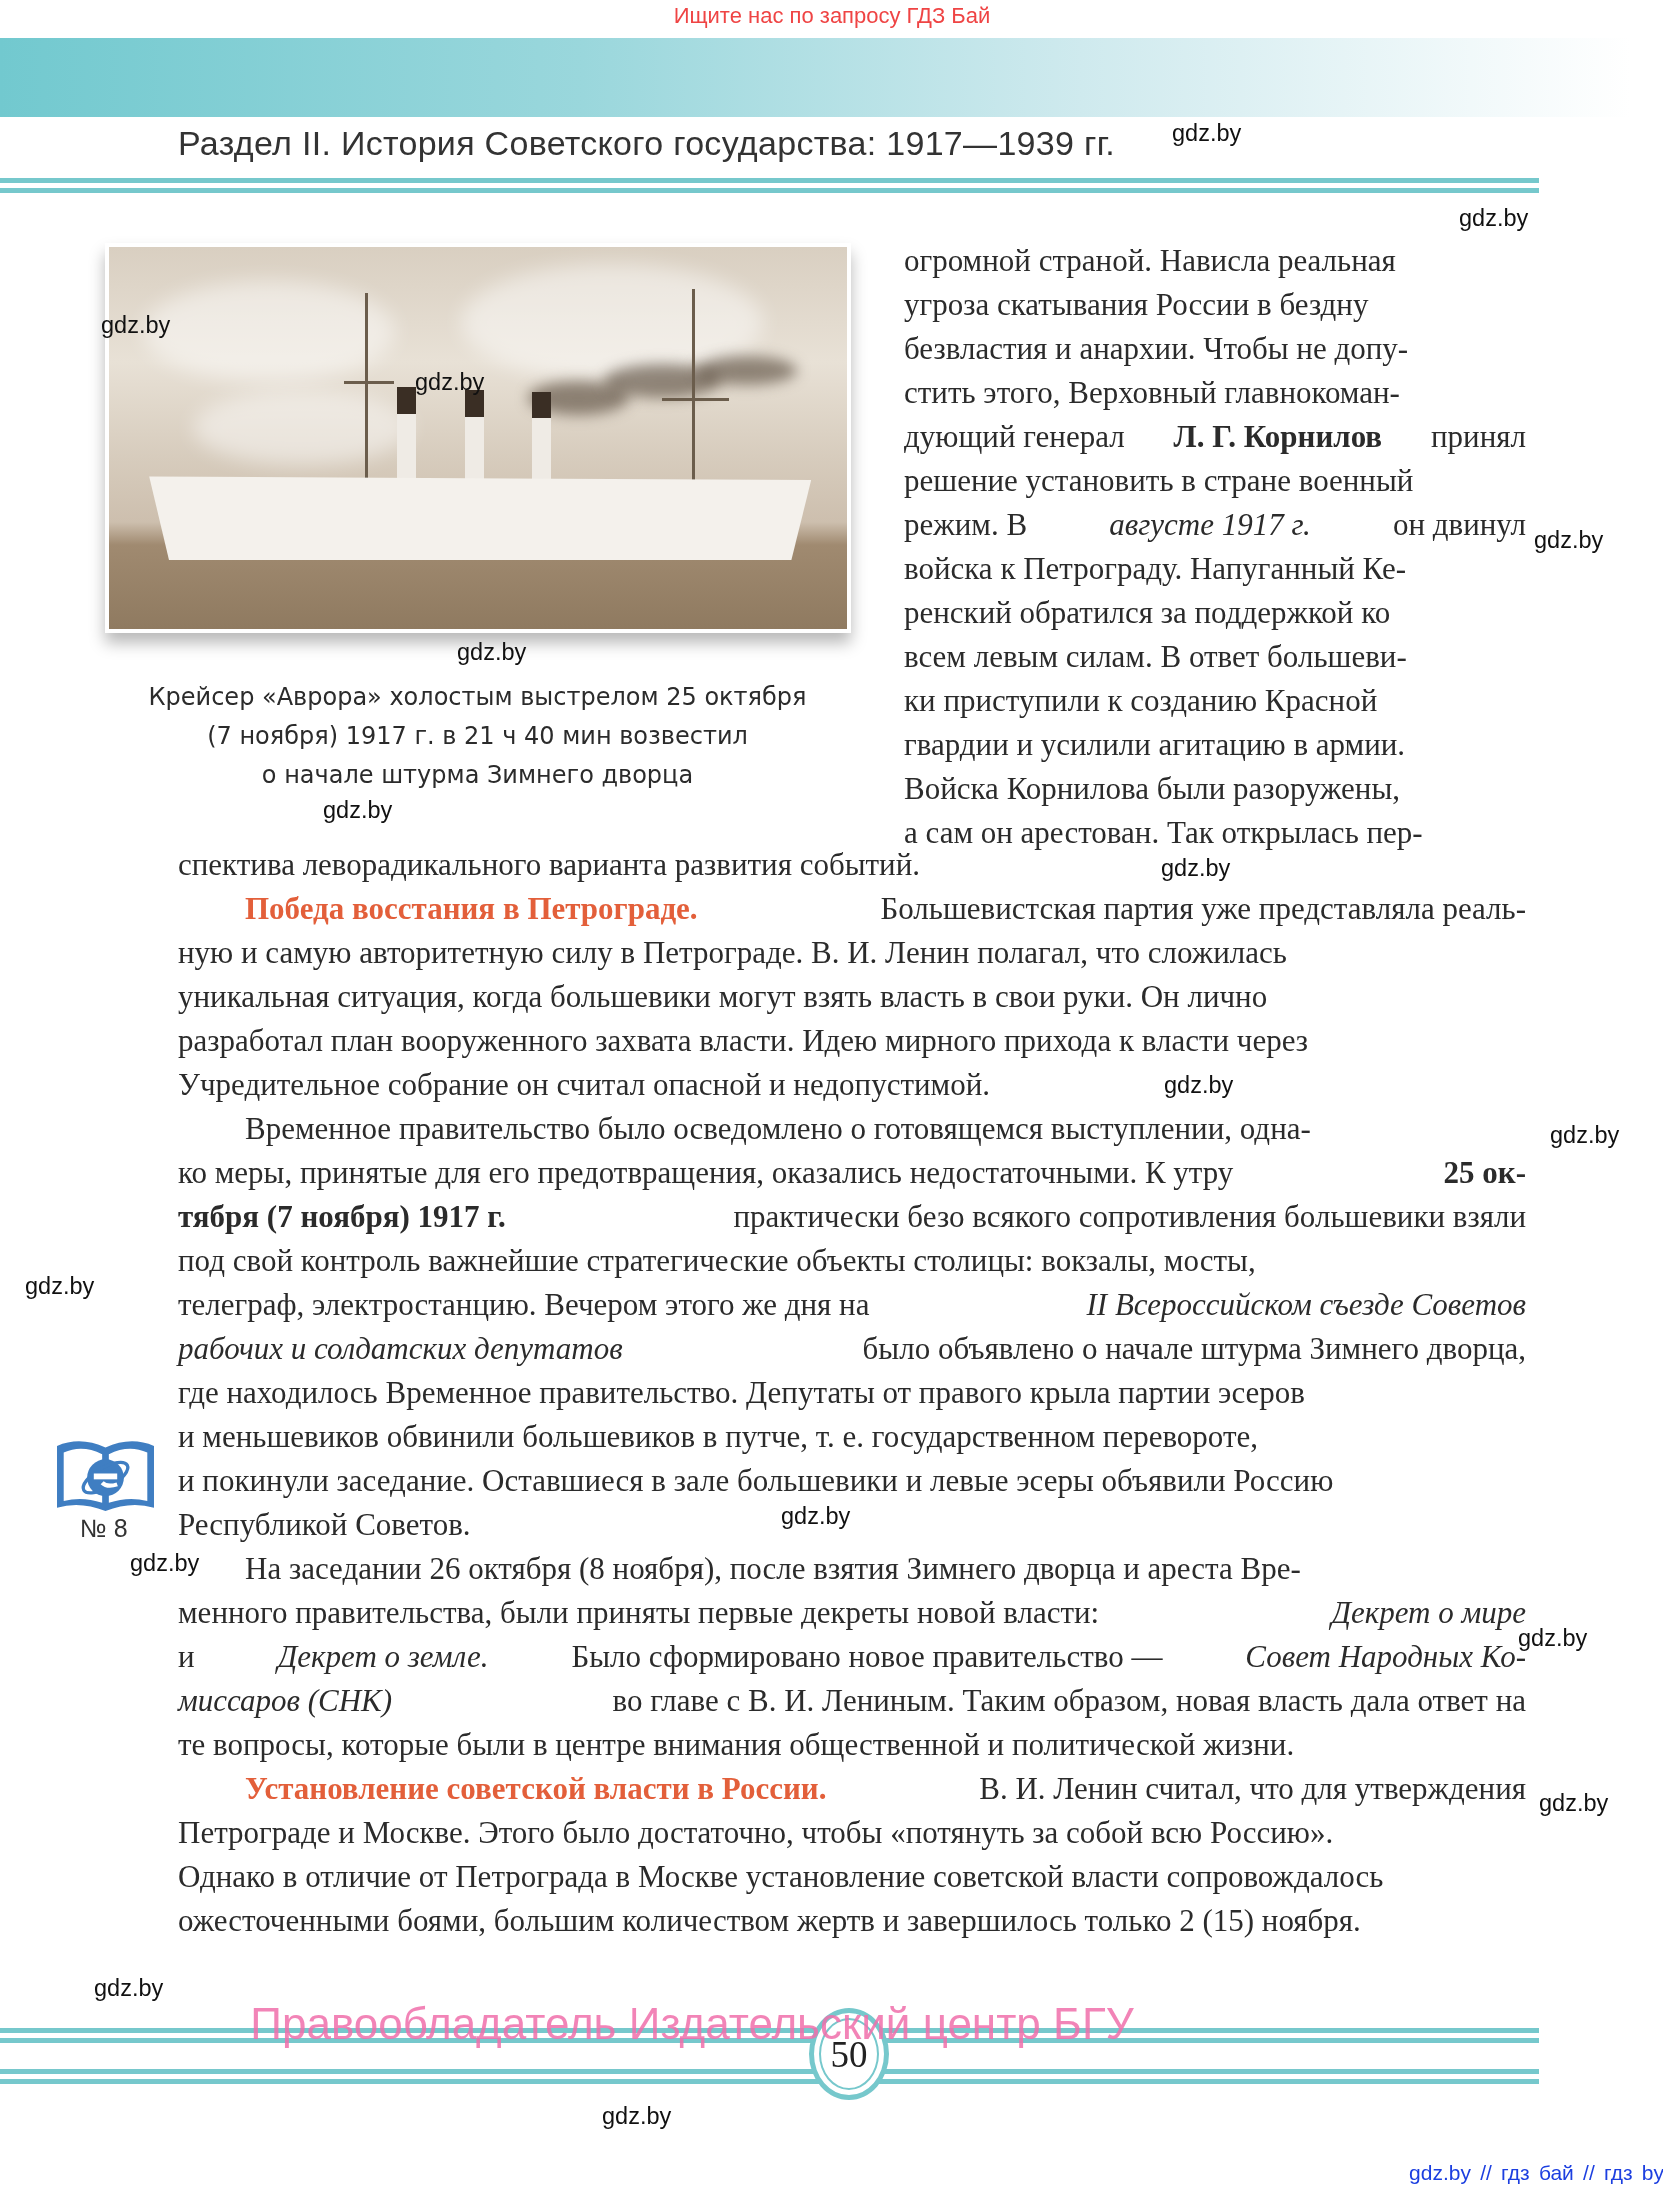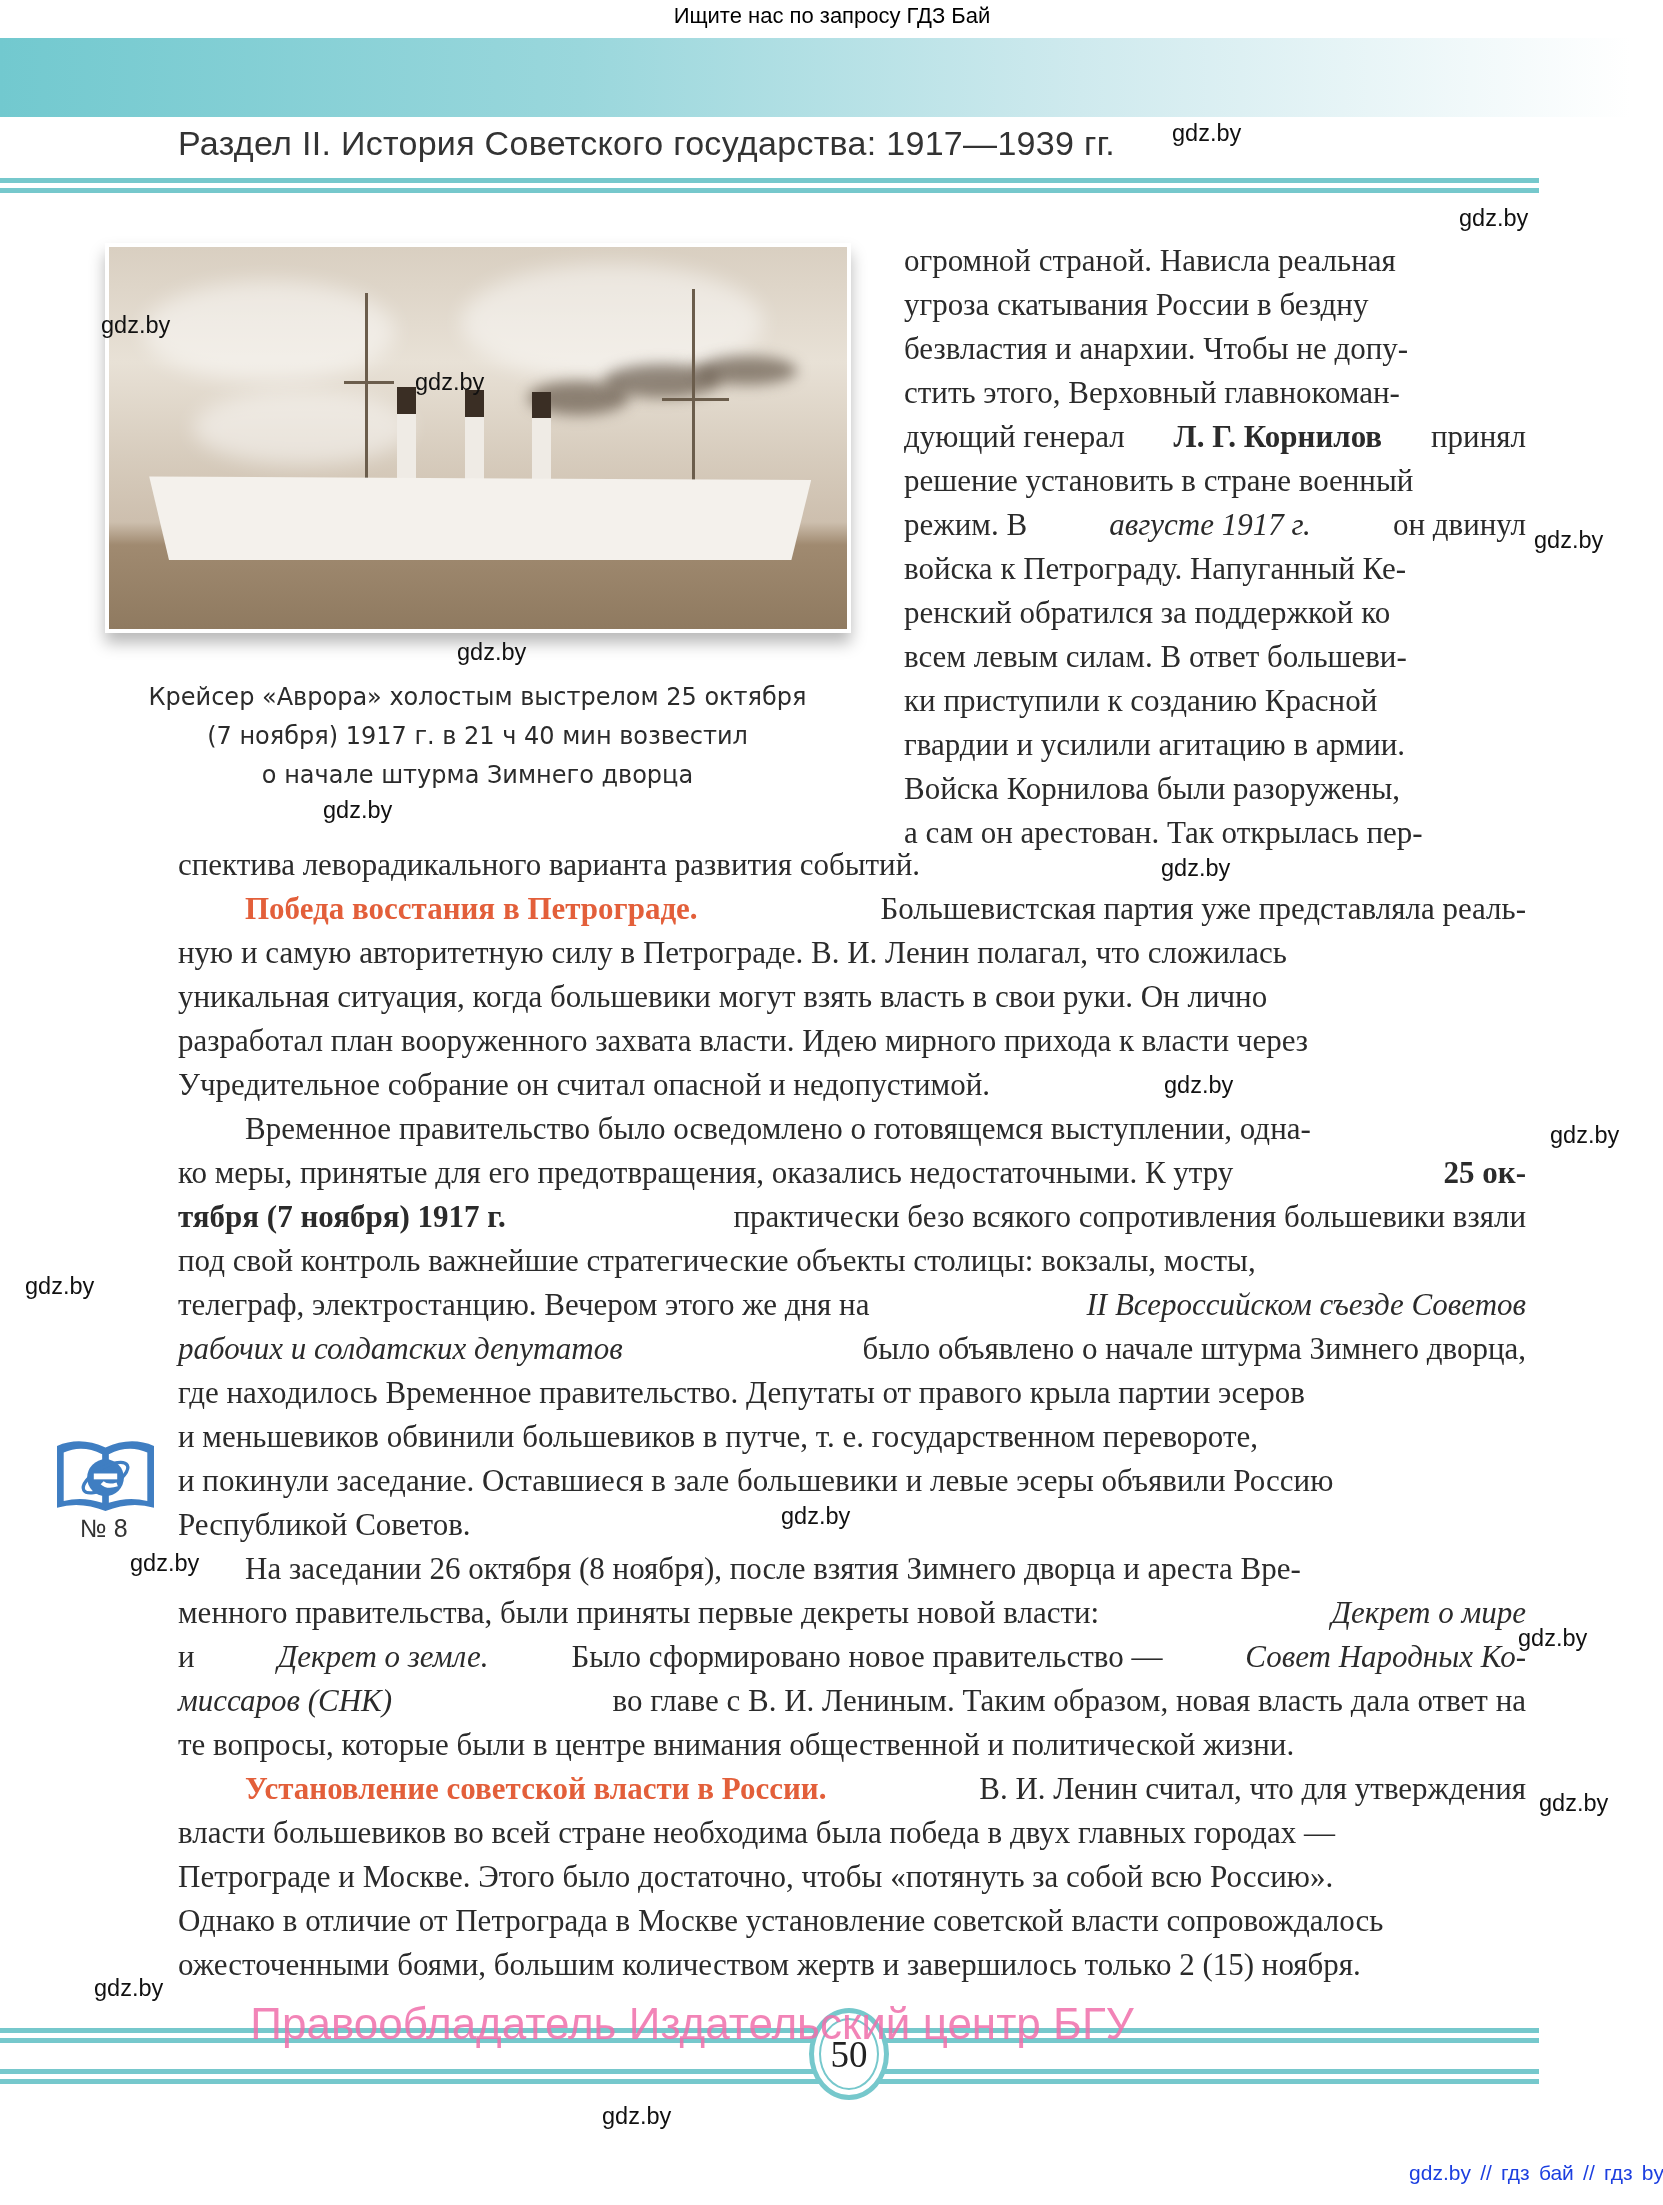--- a/index.html
+++ b/index.html
@@ -1,18 +1,18 @@
 <!DOCTYPE html>
 <html style="font-size:13.4px"><head>
 <meta charset="utf-8">
 <style>
   html, body { margin:0; padding:0; background:#ffffff; }
   body { width:1664px; height:2205px; position:relative; overflow:hidden; font-family:"Liberation Serif", serif; color:#2b2b2b; }
   .abs { position:absolute; }
-  .top-search { left:0; width:1664px; top:3.4px; text-align:center; font-family:"Liberation Sans", sans-serif; font-size:22px; color:#000000; }
+  .top-search { left:0; width:1664px; top:3.4px; text-align:center; font-family:"Liberation Sans", sans-serif; font-size:22px; color:#ef4444; }
   .banner { left:0; top:38px; width:1664px; height:79px; background:linear-gradient(to right, #72c9cf 0%, #9ad7dc 35%, #cfeaee 65%, #ffffff 98%); }
   .section-title { left:178px; top:124px; font-family:"Liberation Sans", sans-serif; font-size:34px; color:#333; letter-spacing:0.3px; }
   .rule { height:5px; background:#76c8cc; }
   .wm { font-family:"Liberation Sans", sans-serif; font-size:23.5px; color:#111; }
   .photo-frame { left:105px; top:243px; width:746px; height:390px; background:#fff; box-shadow:0 10px 15px rgba(0,0,0,0.28); padding:4.2px; box-sizing:border-box; }
   .photo { width:100%; height:100%; position:relative; overflow:hidden;
      background:linear-gradient(to bottom, #d9cfc1 0%, #e8e1d6 30%, #d7ccbd 55%, #cdbfae 72%, #a08a70 78%, #8f7a60 100%); }
   .sky-cloud { position:absolute; border-radius:50%; background:rgba(255,255,255,0.45); filter:blur(10px); }
   .hull { position:absolute; left:40px; top:222px; width:662px; height:91px; background:#f4f1ec; clip-path:polygon(0% 8%, 100% 12%, 97% 100%, 3% 100%); }
   .funnel { position:absolute; width:18.4px; background:linear-gradient(to bottom,#3a2e24 0 27%, #efebe5 27% 100%); }
@@ -152,21 +152,20 @@
   <div class="line">
       <span class="i">миссаров (СНК)</span>
       <span> во главе с В. И. Лениным. Таким образом, новая власть дала ответ на</span>
     </div>
   <div class="line lastline">те вопросы, которые были в центре внимания общественной и политической жизни.</div>
 
   <div class="line indent">
       <span class="head">Установление советской власти в России.</span>
       <span> В. И. Ленин считал, что для утверждения</span>
     </div>
-  <div class="line">власти большевиков во всей стране необходима была победа в двух главных городах —</div>
   <div class="line">Петрограде и Москве. Этого было достаточно, чтобы «потянуть за собой всю Россию».</div>
   <div class="line">Однако в отличие от Петрограда в Москве установление советской власти сопровождалось</div>
   <div class="line">ожесточенными боями, большим количеством жертв и завершилось только 2 (15) ноября.</div>
 </div>
 
 <div class="abs wm" style="left:1161px; top:855px;">gdz.by</div>
 <div class="abs wm" style="left:1164px; top:1072px;">gdz.by</div>
 <div class="abs wm" style="left:1550px; top:1122px;">gdz.by</div>
 <div class="abs wm" style="left:25px; top:1273px;">gdz.by</div>
 <div class="abs wm" style="left:781px; top:1503px;">gdz.by</div>

